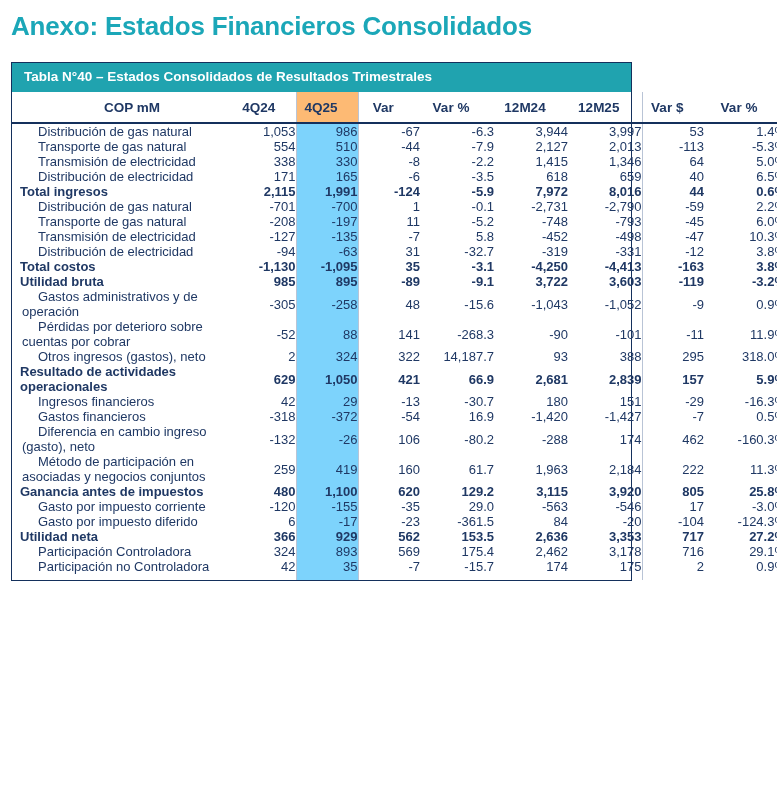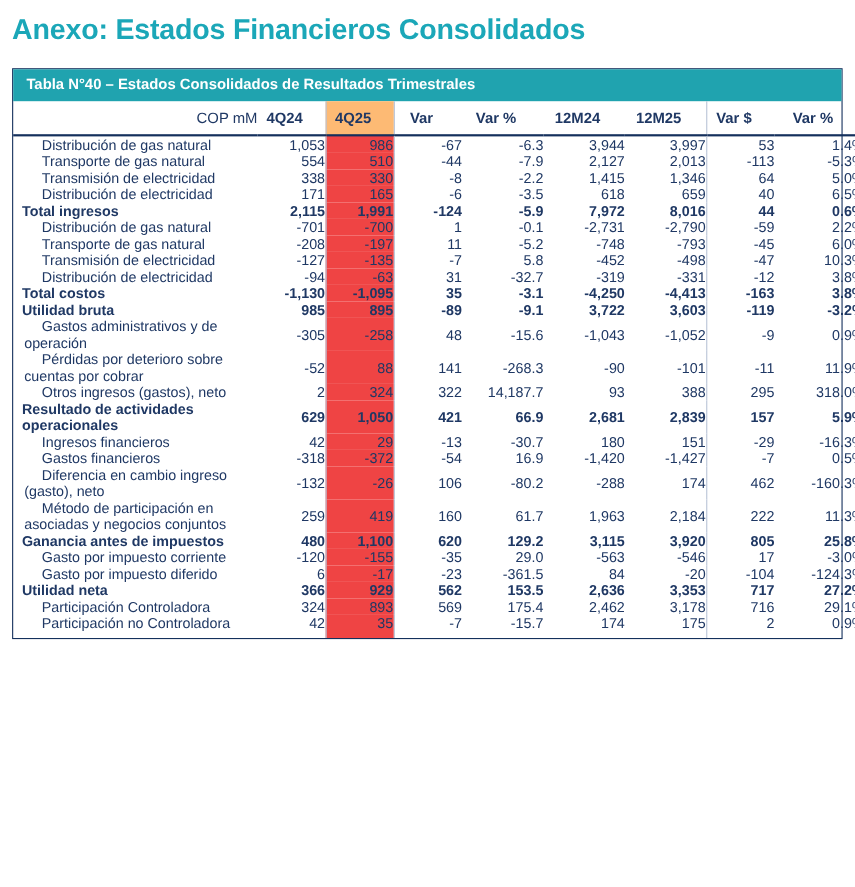--- a/index.html
+++ b/index.html
@@ -21,21 +21,21 @@
     letter-spacing: -0.2px;
     padding: 9px 16px 0 11px;
     line-height: 34px;
     white-space: nowrap;
   }
 
   #table-frame {
     position: absolute;
     left: 11px;
     top: 62px;
-    width: 755px;
+    width: 621px;
     border: 1.5px solid #14305c;
     box-sizing: border-box;
     background: #ffffff;
   }
 
   #table-banner {
     background: #20A3AF;
     color: #ffffff;
     font-size: 13.5px;
     font-weight: bold;
@@ -66,22 +66,22 @@
     font-weight: bold;
     font-size: 13.5px;
     color: #1F3864;
     padding-top: 7px;
     padding-bottom: 7px;
     border-bottom: 2.5px solid #14305c;
     padding-right: 12px;
     white-space: nowrap;
   }
   thead tr.head-row th.label-head {
-    text-align: right;
-    font-weight: normal;
+    text-align: center;
+    font-weight: bold;
     padding-left: 18px;
     padding-right: 0;
   }
 
   tbody td {
     padding-top: 4px;
     padding-bottom: 4px;
     text-align: right;
     padding-right: 12px;
     white-space: nowrap;
@@ -101,21 +101,21 @@
   }
   tbody tr.total td.lbl {
     text-indent: 0;
     padding-left: 8px;
   }
   tbody tr.sub td.lbl {
     font-weight: normal;
   }
 
   
-  .hl { background: #ef4444; }
+  .hl { background: #7dd3fc; }
   thead tr.head-row th.hl { background: #fdba74; }
 
   
   .vsep-l { border-left: 1px solid #B9C4D6; }
 
   tbody tr:last-child td { padding-bottom: 6px; }
   thead tr.head-row th:first-child { padding-top: 8px; }
 </style>
 </head>
 <body>

